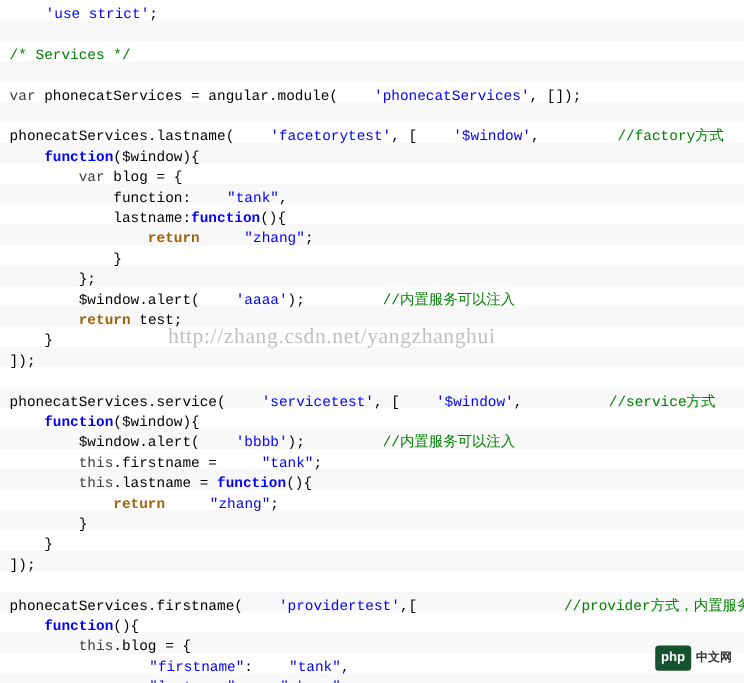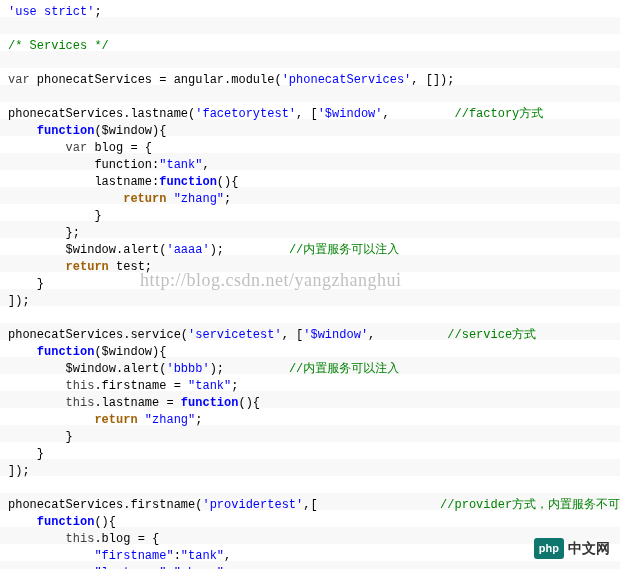--- a/index.html
+++ b/index.html
@@ -19,21 +19,21 @@
     position: relative;
     width: 604px;
     height: 561px;
     overflow: hidden;
   }
   pre {
     margin: 0;
     font-family: inherit;
     white-space: pre;
   }
-  .str { color: #0000ff; }
+  .str { color: #0000ff; margin-left: 30px; }
   .com { color: #008000; margin-top: 44px; }
   .kw  { color: #404040; }
   .ret { color: #a16207; font-weight: bold; }
   .fn  { color: #0000ff; font-weight: bold; }
   .watermark {
     position: absolute;
     top: 272px;
     left: 140px;
     font-family: "Times New Roman", serif;
     font-size: 18px;
@@ -44,32 +44,32 @@
   .logo {
     position: absolute;
     right: 10px;
     bottom: 10px;
     display: flex;
     align-items: center;
     gap: 4px;
     pointer-events: none;
   }
   .logo-badge {
-    background: #0f766e;
+    background: #14532d;
     color: #fff;
     font-family: Arial, sans-serif;
     font-weight: bold;
     font-size: 11px;
     padding: 2px 5px;
     border-radius: 3px;
   }
   .logo-text {
     font-family: "Microsoft YaHei", Arial, sans-serif;
     font-weight: bold;
-    font-size: 14px;
+    font-size: 10px;
     color: #333;
   }
 </style>
 </head>
 <body>
 
 <pre><span class="str">'use strict'</span>;
 
 <span class="com">/* Services */</span>
 
@@ -103,18 +103,18 @@
 <span>        </span><span class="kw">this</span><span>.blog = {</span>
 <span>            </span><span class="str">"firstname"</span><span>:</span><span class="str">"tank"</span><span>,</span>
 <span>            </span><span class="str">"lastname"</span><span>:</span><span class="str">"zhang"</span>
 
 
 
 
 
 </pre>
 
-<div class="watermark">http://blog.csdn.net/yangzhanghui</div>
+<div class="watermark">http://zhang.csdn.net/yangzhanghui</div>
 
 <div class="logo">
   <span class="logo-badge">php</span>
   <span class="logo-text">中文网</span>
 </div>
 
 </body></html>

